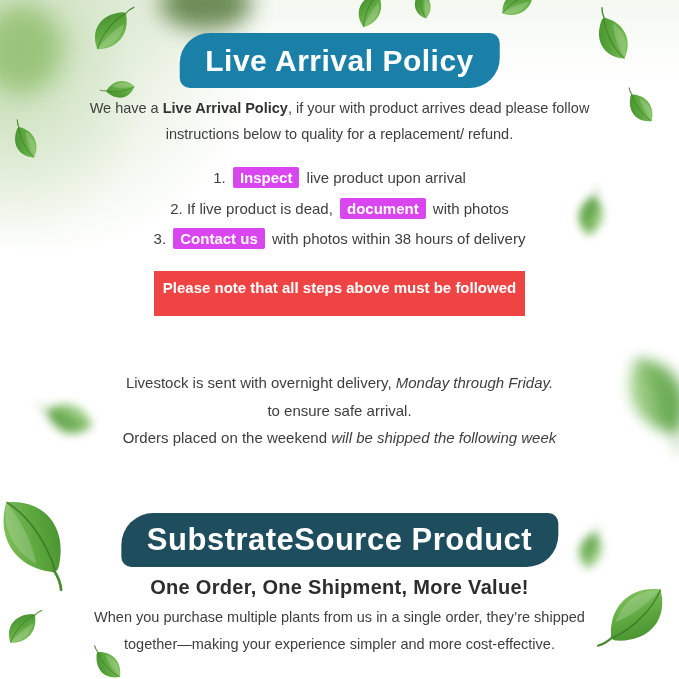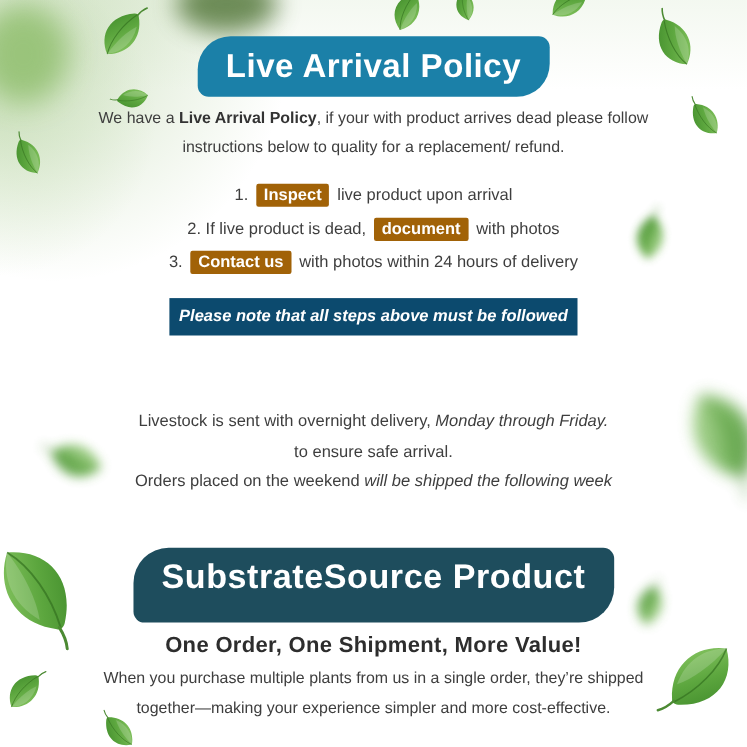--- a/index.html
+++ b/index.html
@@ -26,41 +26,41 @@
 
   .banner {
     position:absolute; left:50%; transform:translateX(-50%);
     color:#ffffff; font-weight:bold; white-space:nowrap; letter-spacing:.5px;
   }
   .banner-top {
     top:33px; height:55px; line-height:55px; padding:0 26px; font-size:30px;
     background:#1b80a8; border-radius:30px 10px 30px 10px;
   }
   .banner-bottom {
-    top:498px; height:68px; line-height:54px; padding:0 26px; font-size:31px;
+    top:513px; height:54px; line-height:54px; padding:0 26px; font-size:31px;
     background:#1e4d5d; border-radius:32px 10px 32px 10px;
   }
 
   .textline { position:absolute; left:0; right:0; text-align:center; color:#3e3e3e; font-size:14.5px; }
   .intro    { top:95px;  line-height:26px; }
   .steps    { top:163px; line-height:30.5px; font-size:15px; }
   .note     { top:271px; line-height:29px; font-size:15px; }
   .shipping { top:369px; line-height:27.5px; font-size:15px; }
   .tagline  { top:576px; font-size:20px; font-weight:bold; color:#2d2d2d; letter-spacing:.3px; }
   .bottom   { top:604px; line-height:26.5px; }
 
   .b { font-weight:bold; color:#333333; }
   .i { font-style:italic; }
   .hl {
-    background:#a16207; color:#ffffff; font-weight:bold;
+    background:#d946ef; color:#ffffff; font-weight:bold;
     padding:2px 7px; margin:0 3px; border-radius:2px;
   }
   .notebox {
-    display:inline-block; background:#0c4a6e; color:#ffffff; font-weight:bold;
-    padding:2px 9px 3px; margin-bottom:5px;font-style:italic;
+    display:inline-block; background:#ef4444; color:#ffffff; font-weight:bold;
+    padding:2px 9px 14px; margin-bottom:5px;
   }
 </style>
 </head>
 <body>
 
 <div class="canvas">
 
   <div class="bg-tint"></div>
   <div class="blob blob-dark"></div>
   <div class="blob blob-green"></div>
@@ -135,21 +135,21 @@
   </div>
 
   <div class="textline intro">
     <div><span>We have a </span><span class="b">Live Arrival Policy</span><span>, if your with product arrives dead please follow</span></div>
     <div>instructions below to quality for a replacement/ refund.</div>
   </div>
 
   <div class="textline steps">
     <div><span>1. </span><span class="hl">Inspect</span><span> live product upon arrival</span></div>
     <div><span>2. If live product is dead, </span><span class="hl">document</span><span> with photos</span></div>
-    <div><span>3. </span><span class="hl">Contact us</span><span> with photos within 24 hours of delivery</span></div>
+    <div><span>3. </span><span class="hl">Contact us</span><span> with photos within 38 hours of delivery</span></div>
   </div>
 
   <div class="textline note">
     <div><span class="notebox">Please note that all steps above must be followed</span></div>
   </div>
 
   <div class="textline shipping">
     <div><span>Livestock is sent with overnight delivery, </span><span class="i">Monday through Friday.</span></div>
     <div>to ensure safe arrival.</div>
     <div><span>Orders placed on the weekend </span><span class="i">will be shipped the following week</span></div>

